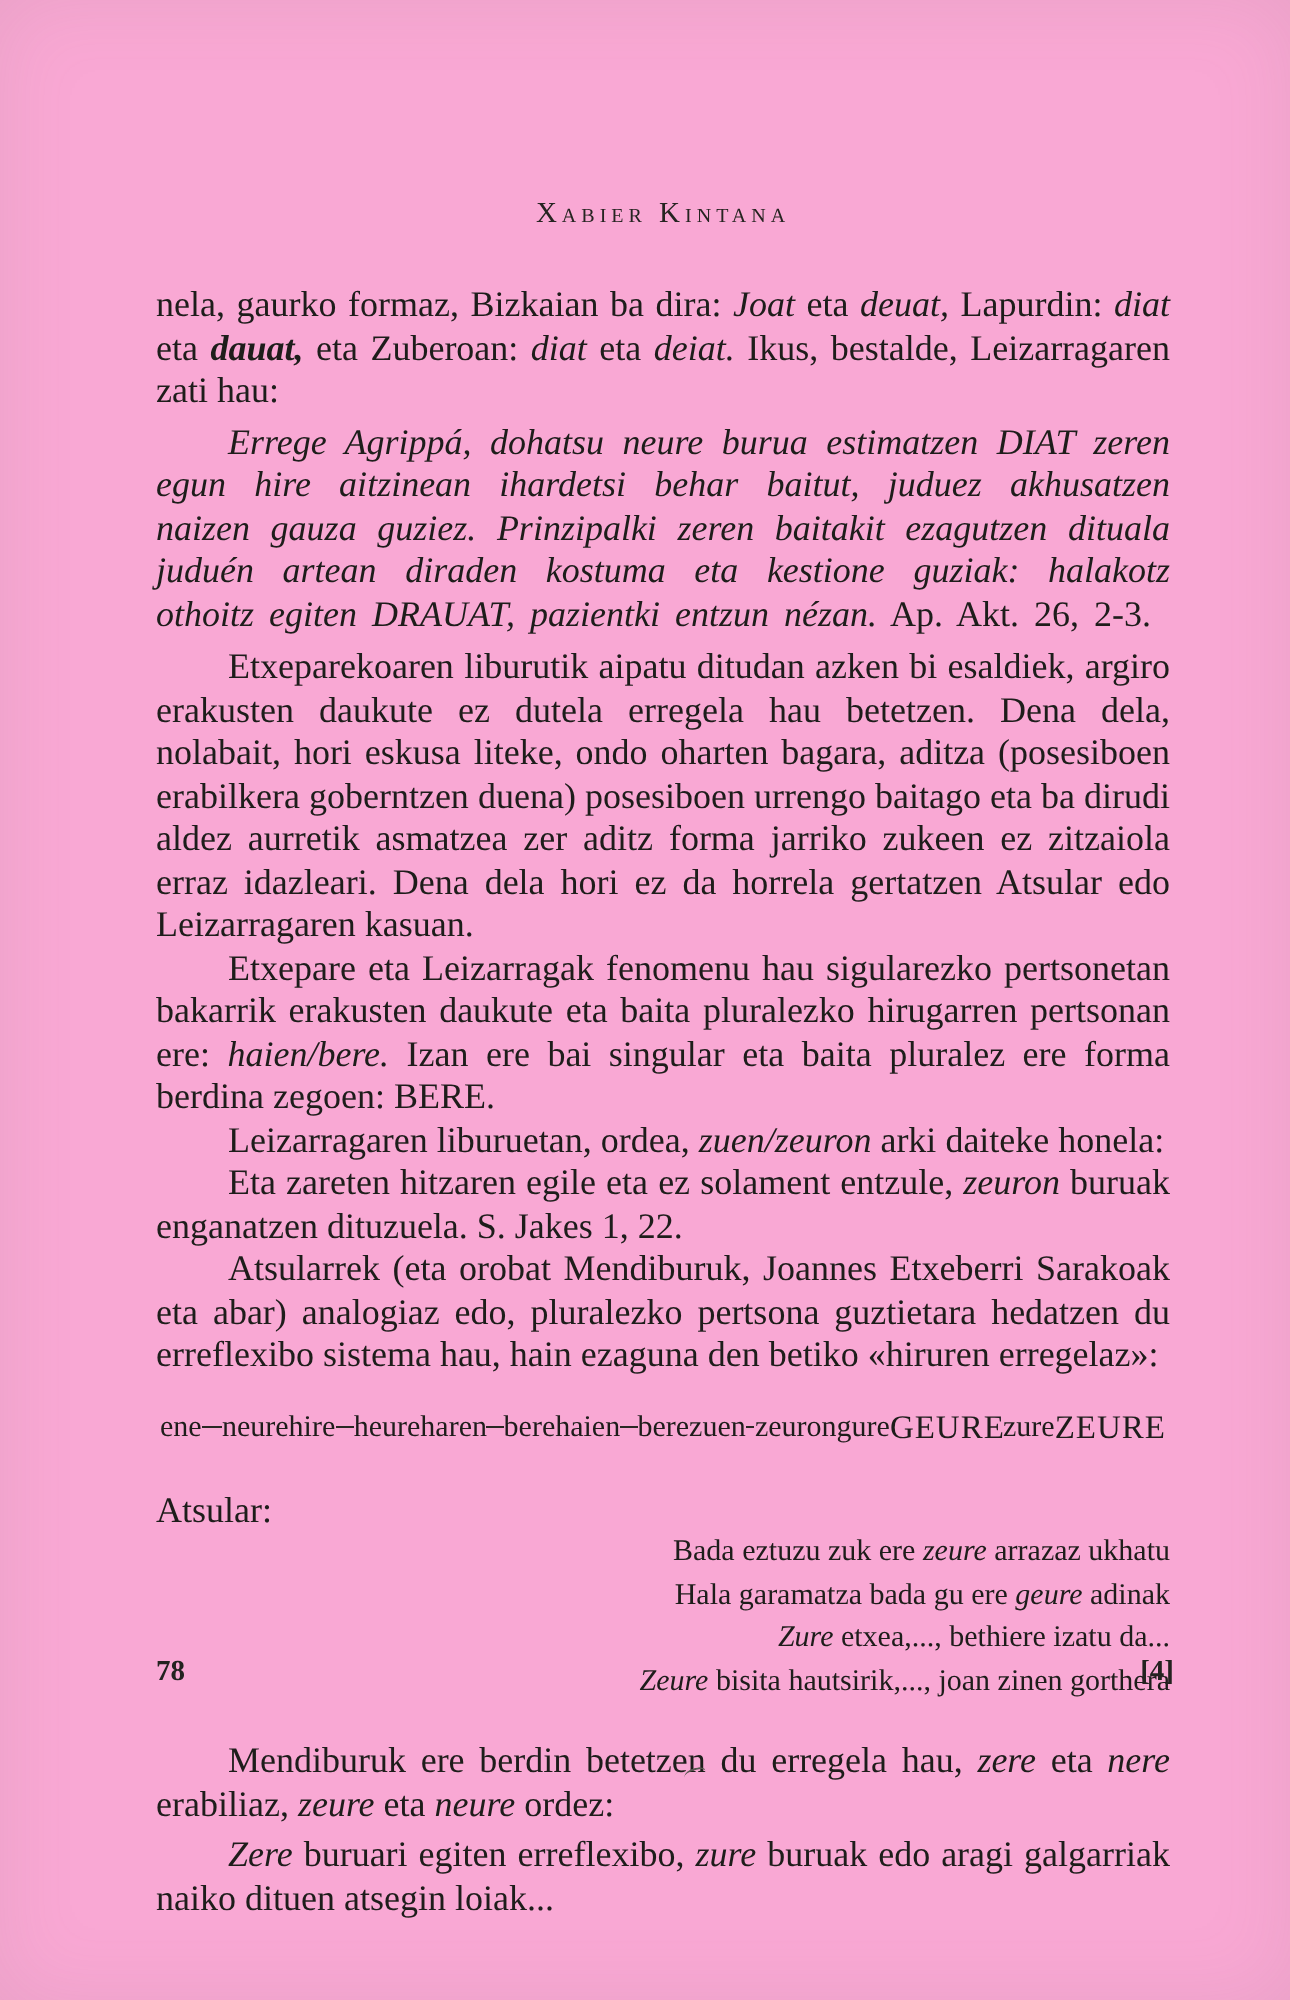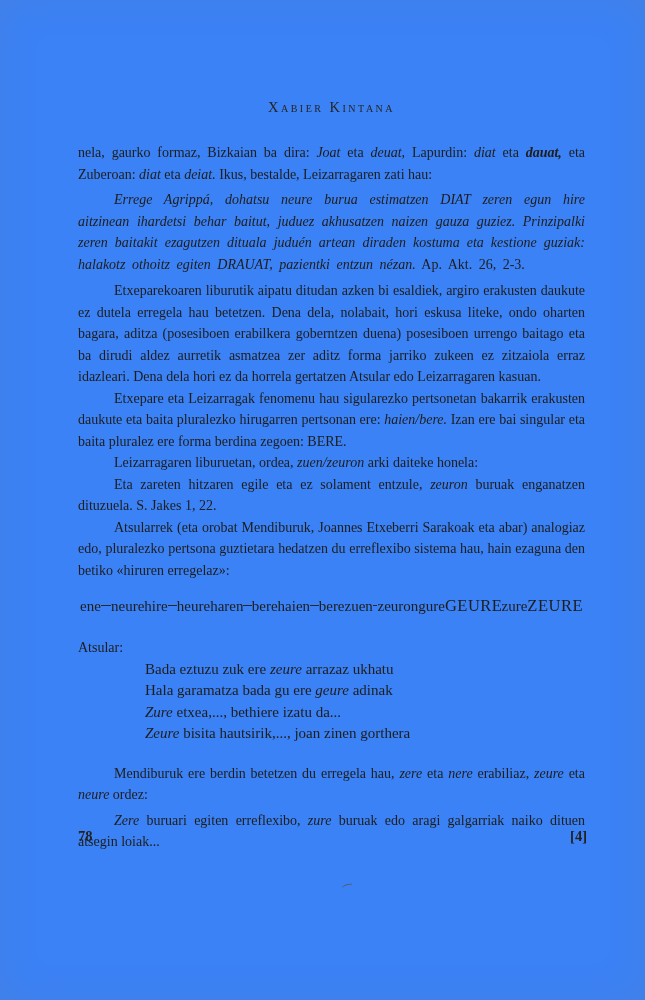--- a/index.html
+++ b/index.html
@@ -1,37 +1,37 @@
 <!DOCTYPE html>
 <html><head>
 <meta charset="utf-8">
 <style>
   html,body { margin:0; padding:0; background:#d8d6d2; }
   .page {
     position:relative;
     width:645px; height:1000px;
-    background:#3b82f6;
+    background:#f9a8d4;
     box-shadow: inset 0 0 40px rgba(120,118,110,0.12);
     font-family:"Liberation Serif","DejaVu Serif",serif;
     color:#1e1d1b;
     overflow:hidden;
   }
   .content {
     position:absolute; left:78px; top:99px; width:507px;
   }
   .running-header {
     text-align:center;
     font-variant:small-caps;
     font-size:14.5px;
     letter-spacing:2.5px;
     margin:0 0 26px 0;
     color:#262421;
   }
   p.body-par {
-    font-size:14px;
+    font-size:18px;
     line-height:21.5px;
     text-align:justify;
     margin:0;
   }
   p.indent { text-indent:36px; }
   p.quote-block {
     font-style:italic;
     word-spacing:3px;
     margin:4px 0 5px 0;
   }
@@ -53,21 +53,21 @@
   .pron-top { font-size:15px; line-height:18px; }
   .pron-rule {
     display:block; width:48px; height:1px;
     background:#2a2824; margin:6px 0 7px 0;
   }
   .pron-bottom { font-size:15px; line-height:18px; }
   .pron-col.caps .pron-bottom { font-size:16.5px; letter-spacing:0.5px; }
 
   .atsular-label { font-size:15px; margin:2px 0 12px 0; }
   .verse-block { margin:0 0 18px 67px; }
-  .verse-line { font-size:15px; line-height:21.5px; }
+  .verse-line { font-size:15px; line-height:21.5px;text-align:right; }
 
   .footer {
     position:absolute; left:78px; right:58px; top:828px;
     display:flex; justify-content:space-between; align-items:baseline;
     font-size:14.5px; font-weight:bold; color:#242220;
   }
   .ink-smudge {
     position:absolute; left:342px; top:884px;
     width:11px; height:5px;
     border-top:1.6px solid #5a5751;

